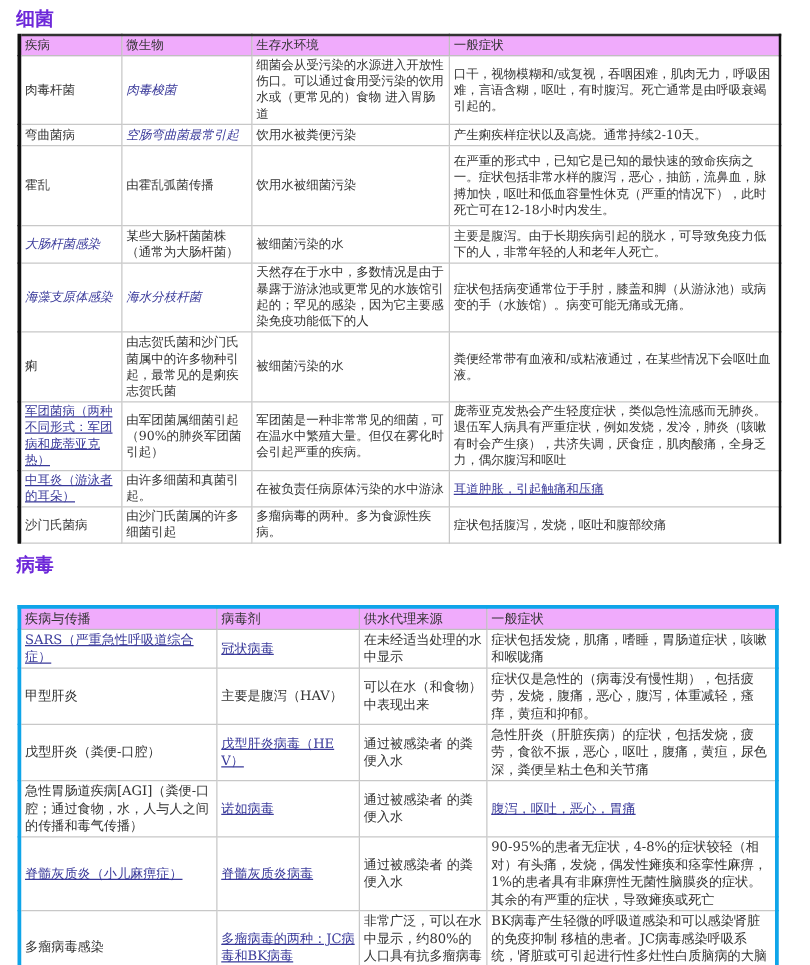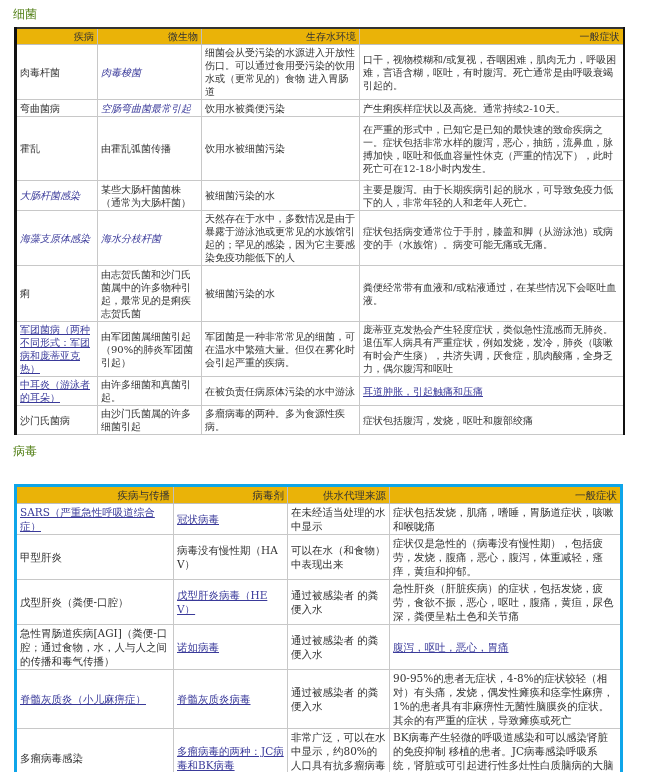--- a/index.html
+++ b/index.html
@@ -1,22 +1,22 @@
 <!DOCTYPE html>
 <html><head>
 <meta charset="utf-8">
 <style>
   html, body { margin: 0; padding: 0; background: #ffffff; }
   body { width: 648px; height: 772px; position: relative; overflow: hidden;
          font-family: "DejaVu Serif", "Liberation Serif", serif; color: #333; }
   .section-title { position: absolute; left: 13px; font-family: "DejaVu Sans", "Liberation Sans", sans-serif;
-                   font-weight: normal; font-size: 12px; color: #4d7c0f; }
+                   font-weight: bold; font-size: 15px; color: #6d28d9; }
   table { border-collapse: collapse; position: absolute; table-layout: fixed; font-size: 10px; line-height: 13px; }
   td, th { border: 1px solid #c8c8c8; padding: 1px 3px; vertical-align: middle; text-align: left; font-weight: normal; word-break: break-all; }
-  th { background: #eab308; color: #333; border-color: #bfbfbf; text-align: right; }
+  th { background: #f0abfc; color: #333; border-color: #bfbfbf; }
   .t1 { left: 14px; top: 27px; width: 608px; border-left: 3px solid #111; border-top: 2px solid #333; border-right: 2px solid #111; }
   .t2 { left: 14px; top: 484px; width: 606px; border: 3px solid #0ea5e9; }
   .t2 td, .t2 th { font-size: 10.5px; line-height: 14px; }
   .lk { color: #3a3a9a; text-decoration: underline; }
   .it { font-style: italic; color: #3a3a9a; }
 </style>
 </head>
 <body>
 
 <div class="section-title" style="top:6px;">细菌</div>
@@ -109,21 +109,21 @@
     <th>一般症状</th>
   </tr>
   <tr style="height:30px">
     <td class="lk">SARS（严重急性呼吸道综合症）</td>
     <td class="lk">冠状病毒</td>
     <td>在未经适当处理的水中显示</td>
     <td>症状包括发烧，肌痛，嗜睡，胃肠道症状，咳嗽和喉咙痛</td>
   </tr>
   <tr style="height:44px">
     <td>甲型肝炎</td>
-    <td>病毒没有慢性期（HAV）</td>
+    <td>主要是腹泻（HAV）</td>
     <td>可以在水（和食物）中表现出来</td>
     <td>症状仅是急性的（病毒没有慢性期），包括疲劳，发烧，腹痛，恶心，腹泻，体重减轻，瘙痒，黄疸和抑郁。</td>
   </tr>
   <tr style="height:44px">
     <td>戊型肝炎（粪便-口腔）</td>
     <td class="lk">戊型肝炎病毒（HEV）</td>
     <td>通过被感染者 的粪便入水</td>
     <td>急性肝炎（肝脏疾病）的症状，包括发烧，疲劳，食欲不振，恶心，呕吐，腹痛，黄疸，尿色深，粪便呈粘土色和关节痛</td>
   </tr>
   <tr style="height:44px">

